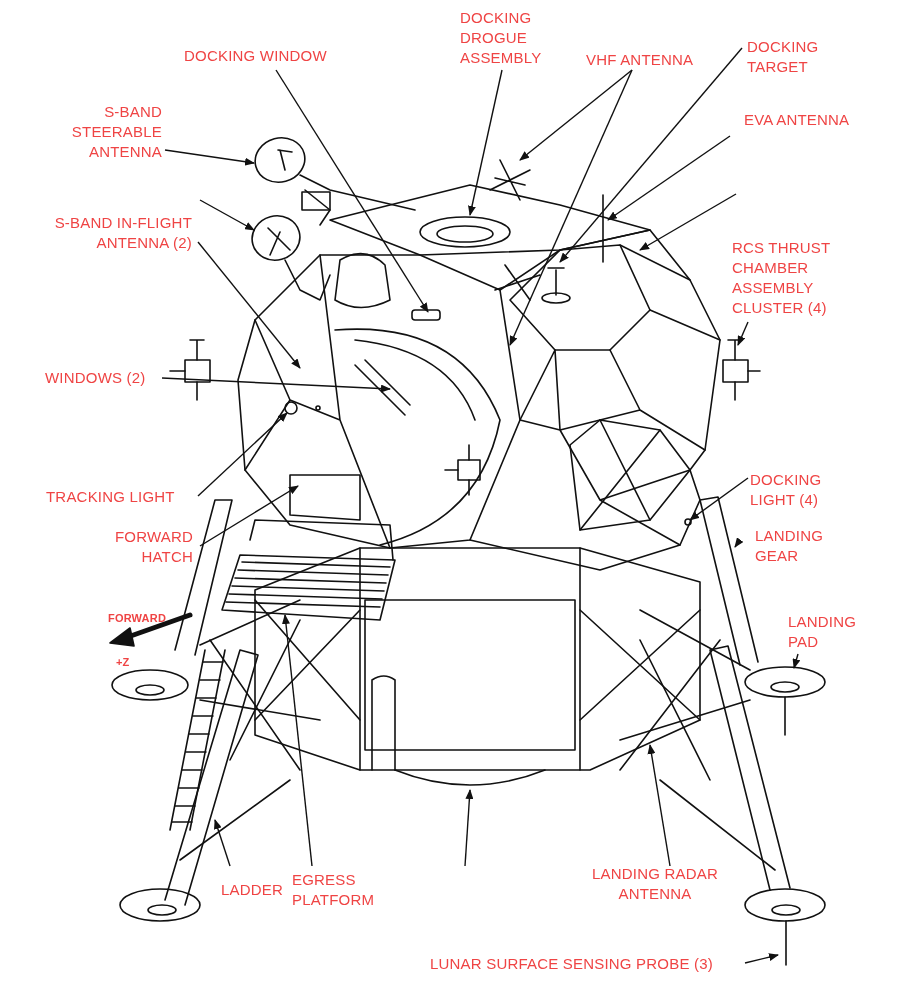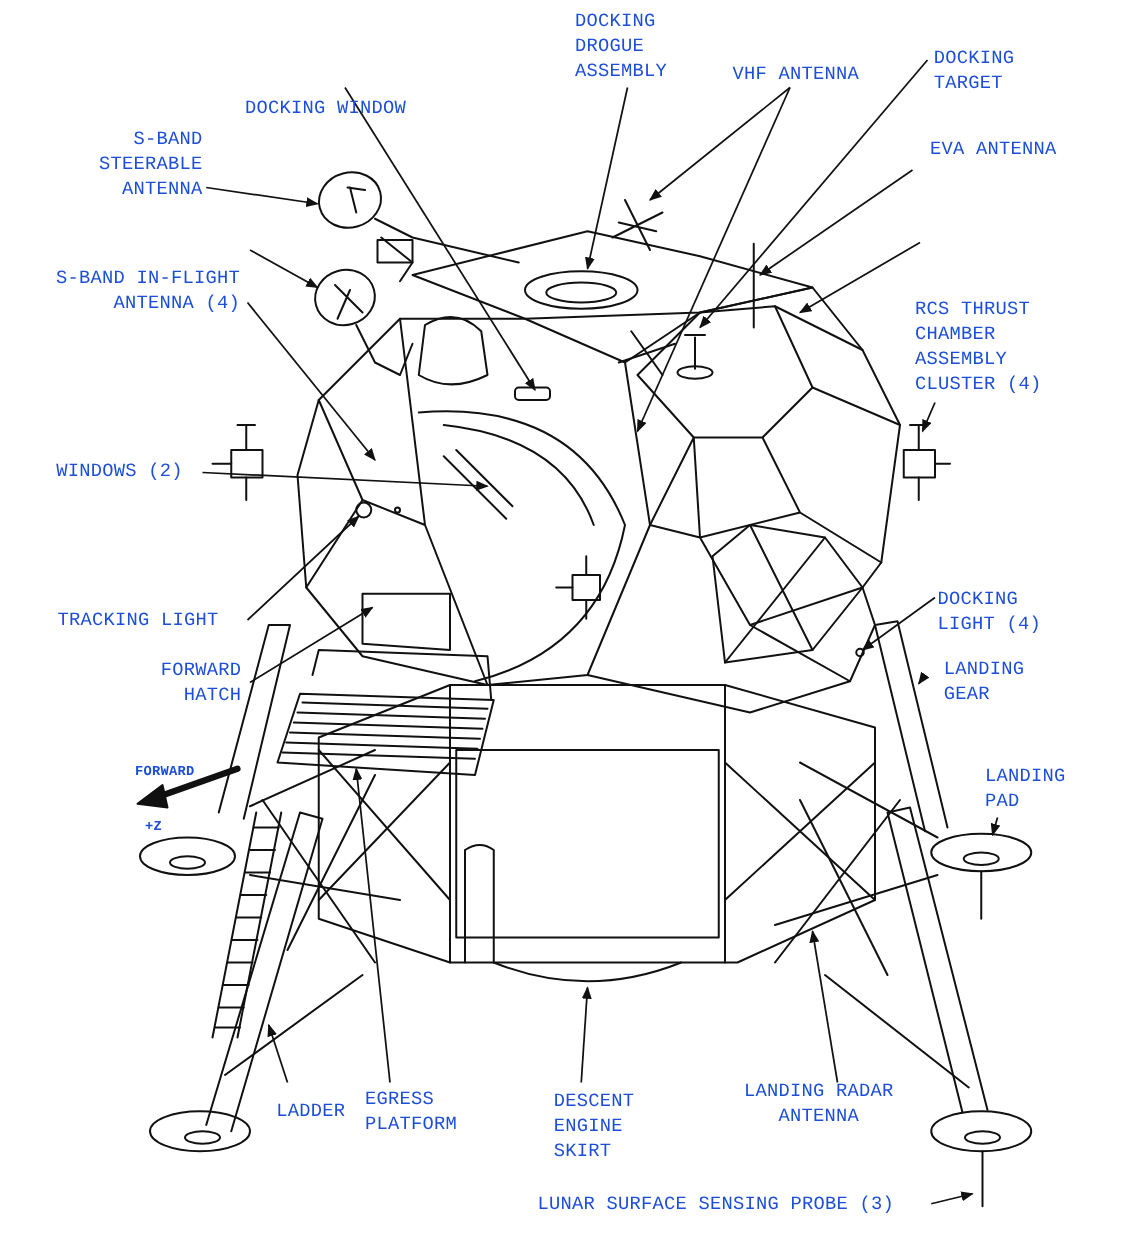--- a/index.html
+++ b/index.html
@@ -1,23 +1,23 @@
 <!DOCTYPE html>
 <html><head>
 <meta charset="utf-8">
 <style>
   html, body { margin: 0; padding: 0; background: #ffffff; }
   body { width: 900px; height: 994px; position: relative; overflow: hidden; }
   #stage { position: absolute; left: 0; top: 0; width: 900px; height: 994px; }
   .lbl {
     position: absolute;
-    font-family: Liberation Mono, monospace;
+    font-family: Liberation Sans, sans-serif;
     font-size: 15px;
     line-height: 20px;
-    color: #1d4ed8;
+    color: #ef4444;
     white-space: pre;
     letter-spacing: 0.2px;
   }
   .r { text-align: right; }
   .c { text-align: center; }
   .l { text-align: left; }
   .small { font-size: 11px; font-weight: bold; }
   svg { position: absolute; left: 0; top: 0; }
 </style>
 </head>
@@ -166,55 +166,52 @@
     <line x1="740" y1="540" x2="735" y2="547"></line>
     <line x1="798" y1="654" x2="794" y2="668"></line>
     <line x1="230" y1="866" x2="215" y2="820" marker-end=""></line>
     <line x1="312" y1="866" x2="285" y2="615" marker-end=""></line>
     <line x1="465" y1="866" x2="470" y2="790" marker-end=""></line>
     <line x1="670" y1="866" x2="650" y2="745" marker-end=""></line>
     <line x1="745" y1="963" x2="778" y2="955"></line>
   </g>
 </svg>
 
-<div class="lbl l" style="left:196px;top:46px;margin-top:31px;">DOCKING WINDOW</div>
+<div class="lbl l" style="left:184px;top:46px;">DOCKING WINDOW</div>
 <div class="lbl l" style="left:460px;top:8px;">DOCKING
 DROGUE
 ASSEMBLY</div>
 <div class="lbl l" style="left:586px;top:50px;">VHF ANTENNA</div>
 <div class="lbl l" style="left:747px;top:37px;">DOCKING
 TARGET</div>
 <div class="lbl l" style="left:718px;top:110px;margin-left:26px;">EVA ANTENNA</div>
 <div class="lbl l" style="left:732px;top:238px;">RCS THRUST
 CHAMBER
 ASSEMBLY
 CLUSTER (4)</div>
 
 <div class="lbl r" style="right:738px;top:102px;">S-BAND
 STEERABLE
 ANTENNA</div>
 <div class="lbl r" style="right:708px;top:213px;">S-BAND IN-FLIGHT
-ANTENNA (4)</div>
+ANTENNA (2)</div>
 <div class="lbl l" style="left:45px;top:368px;">WINDOWS (2)</div>
 <div class="lbl l" style="left:46px;top:487px;">TRACKING LIGHT</div>
 <div class="lbl r" style="right:707px;top:527px;">FORWARD
 HATCH</div>
 <div class="lbl l small" style="left:108px;top:608px;">FORWARD</div>
 <div class="lbl l small" style="left:116px;top:652px;">+Z</div>
 
 <div class="lbl l" style="left:750px;top:470px;">DOCKING
 LIGHT (4)</div>
 <div class="lbl l" style="left:755px;top:526px;">LANDING
 GEAR</div>
 <div class="lbl l" style="left:788px;top:612px;">LANDING
 PAD</div>
 
 <div class="lbl l" style="left:221px;top:880px;">LADDER</div>
 <div class="lbl l" style="left:292px;top:870px;">EGRESS
 PLATFORM</div>
-<div class="lbl l" style="left:443px;top:872px;">DESCENT
-ENGINE
-SKIRT</div>
 <div class="lbl c" style="left:580px;top:864px;width:150px;">LANDING RADAR
 ANTENNA</div>
 <div class="lbl l" style="left:430px;top:954px;">LUNAR SURFACE SENSING PROBE (3)</div>
 
 </div>
 
 </body></html>

